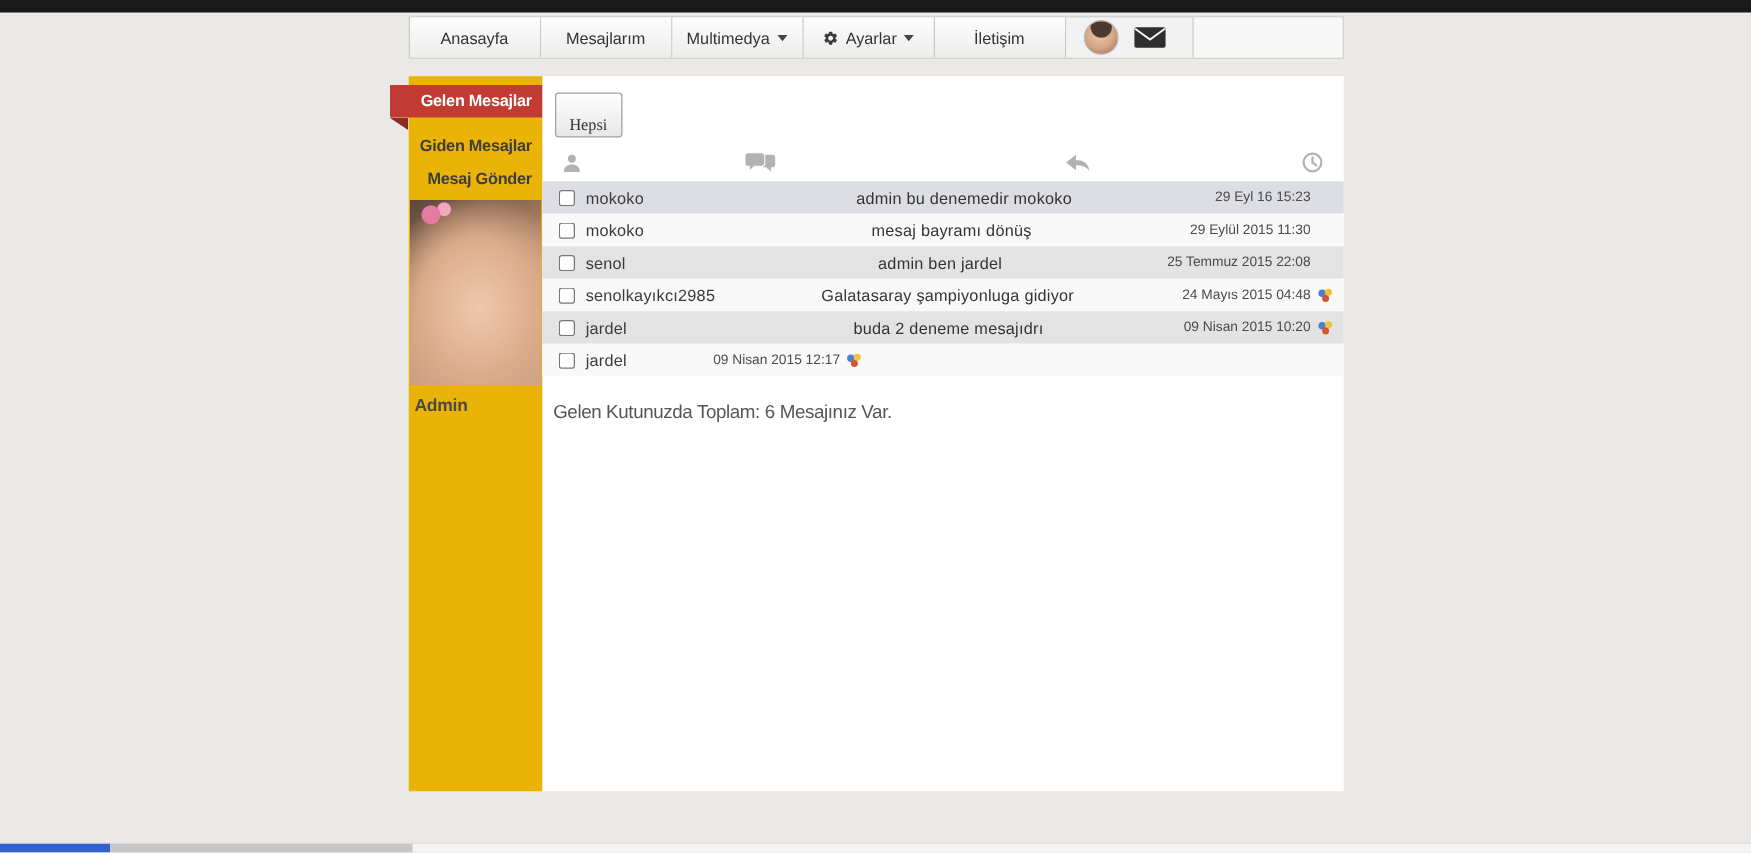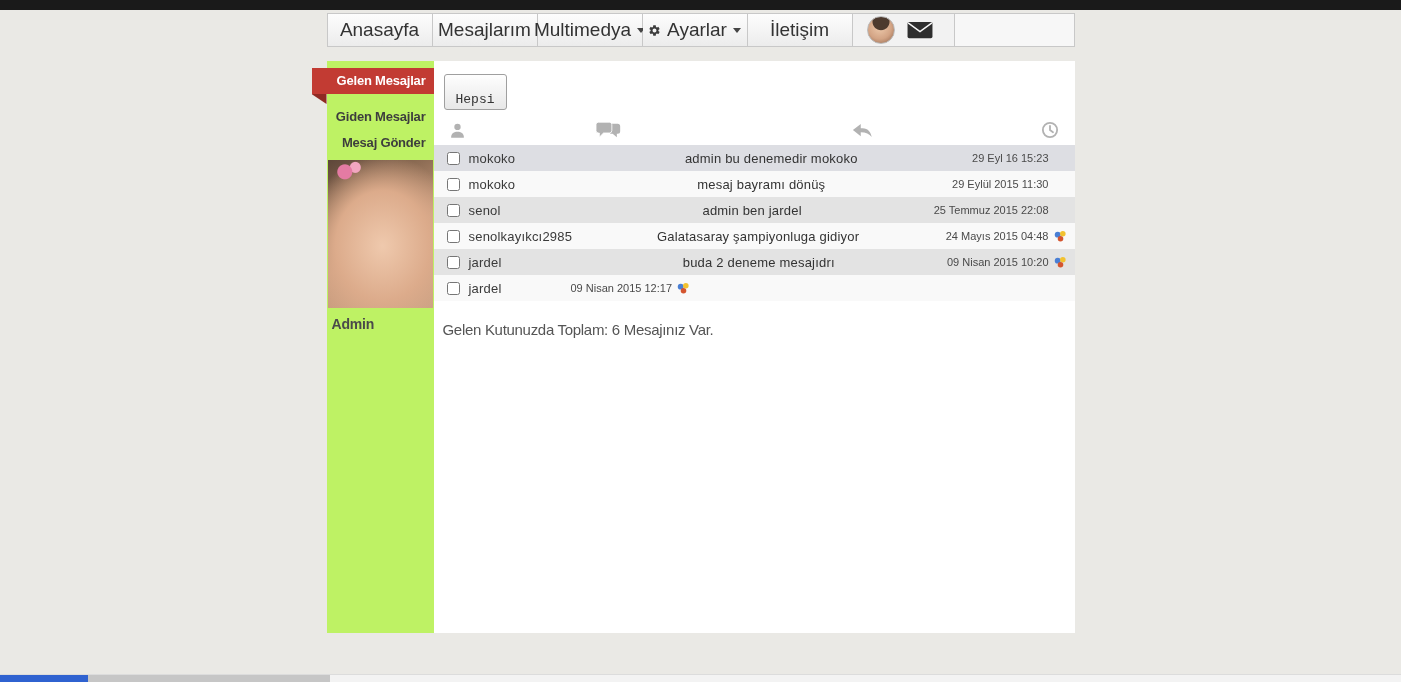--- a/index.html
+++ b/index.html
@@ -16,21 +16,21 @@
 
   
   nav {
     display:flex; margin-top:3px; height:34px;
     background:#f7f7f7; border:1px solid #c8c8c8;
   }
   .nav-item {
     display:flex; align-items:center; justify-content:center; gap:6px;
     width:105px; border-right:1px solid #c8c8c8;
     background:linear-gradient(#fdfdfd,#ececec);
-    font-size:19px; color:#333; cursor:pointer; text-decoration:none;
+    font-size:13px; color:#333; cursor:pointer; text-decoration:none;
     white-space:nowrap;
   }
   .chev {
     width:0; height:0; display:inline-block;
     border-left:4px solid transparent; border-right:4px solid transparent;
     border-top:5px solid #444;
   }
   .gear-svg { width:13px; height:13px; fill:#3c3c3c; }
   .nav-user {
     display:flex; align-items:center; gap:12px; padding:0 14px;
@@ -43,21 +43,21 @@
       radial-gradient(circle at 50% 18%, #4d3a2e 0 32%, rgba(77,58,46,0) 36%),
       radial-gradient(circle at 45% 40%, #edc9ab 0%, #d3a485 55%, #8a5f47 100%);
   }
   .envelope-svg { width:26px; height:18px; display:block; }
   .nav-filler { flex:1; background:#f7f7f7; }
 
   
   .content { display:flex; margin-top:14px; height:572px; }
 
   .sidebar {
-    width:107px; background:#bef264; padding-top:7px; position:relative;
+    width:107px; background:#eab308; padding-top:7px; position:relative;
     flex:0 0 107px;
   }
   .side-item {
     height:26px; line-height:26px; text-align:right; padding-right:8px;
     font-weight:bold; font-size:13px; color:#3d3d3d; cursor:pointer;
     letter-spacing:-0.2px;
   }
   .side-item.active { background:#c23b33; color:#fff; margin-left:-15px; }
   .fold {
     width:15px; height:10px; margin-left:-15px; background:#8f2a23;
@@ -76,21 +76,21 @@
     padding:8px 0 0 5px; letter-spacing:-0.2px;
   }
 
   .panel { flex:1; background:#fff; padding-top:13px; position:relative; }
 
   .hepsi {
     margin-left:10px; height:23px; padding:17px 11px;
     border:1px solid #9f9f9f; border-radius:3px;
     background:linear-gradient(#fefefe,#e7e7e7);
     font-size:13px; color:#333; cursor:pointer;
-    font-family:Liberation Mono, monospace;
+    font-family:Liberation Serif, serif;
   }
 
   .cols-header { position:relative; height:26px; margin-top:9px; }
   .colicon { position:absolute; top:2px; }
   .colicon svg { display:block; }
   .ic-user  { left:14px; }
   .ic-chat  { left:162px; }
   .ic-reply { left:418px; }
   .ic-clock { right:16px; }
 

